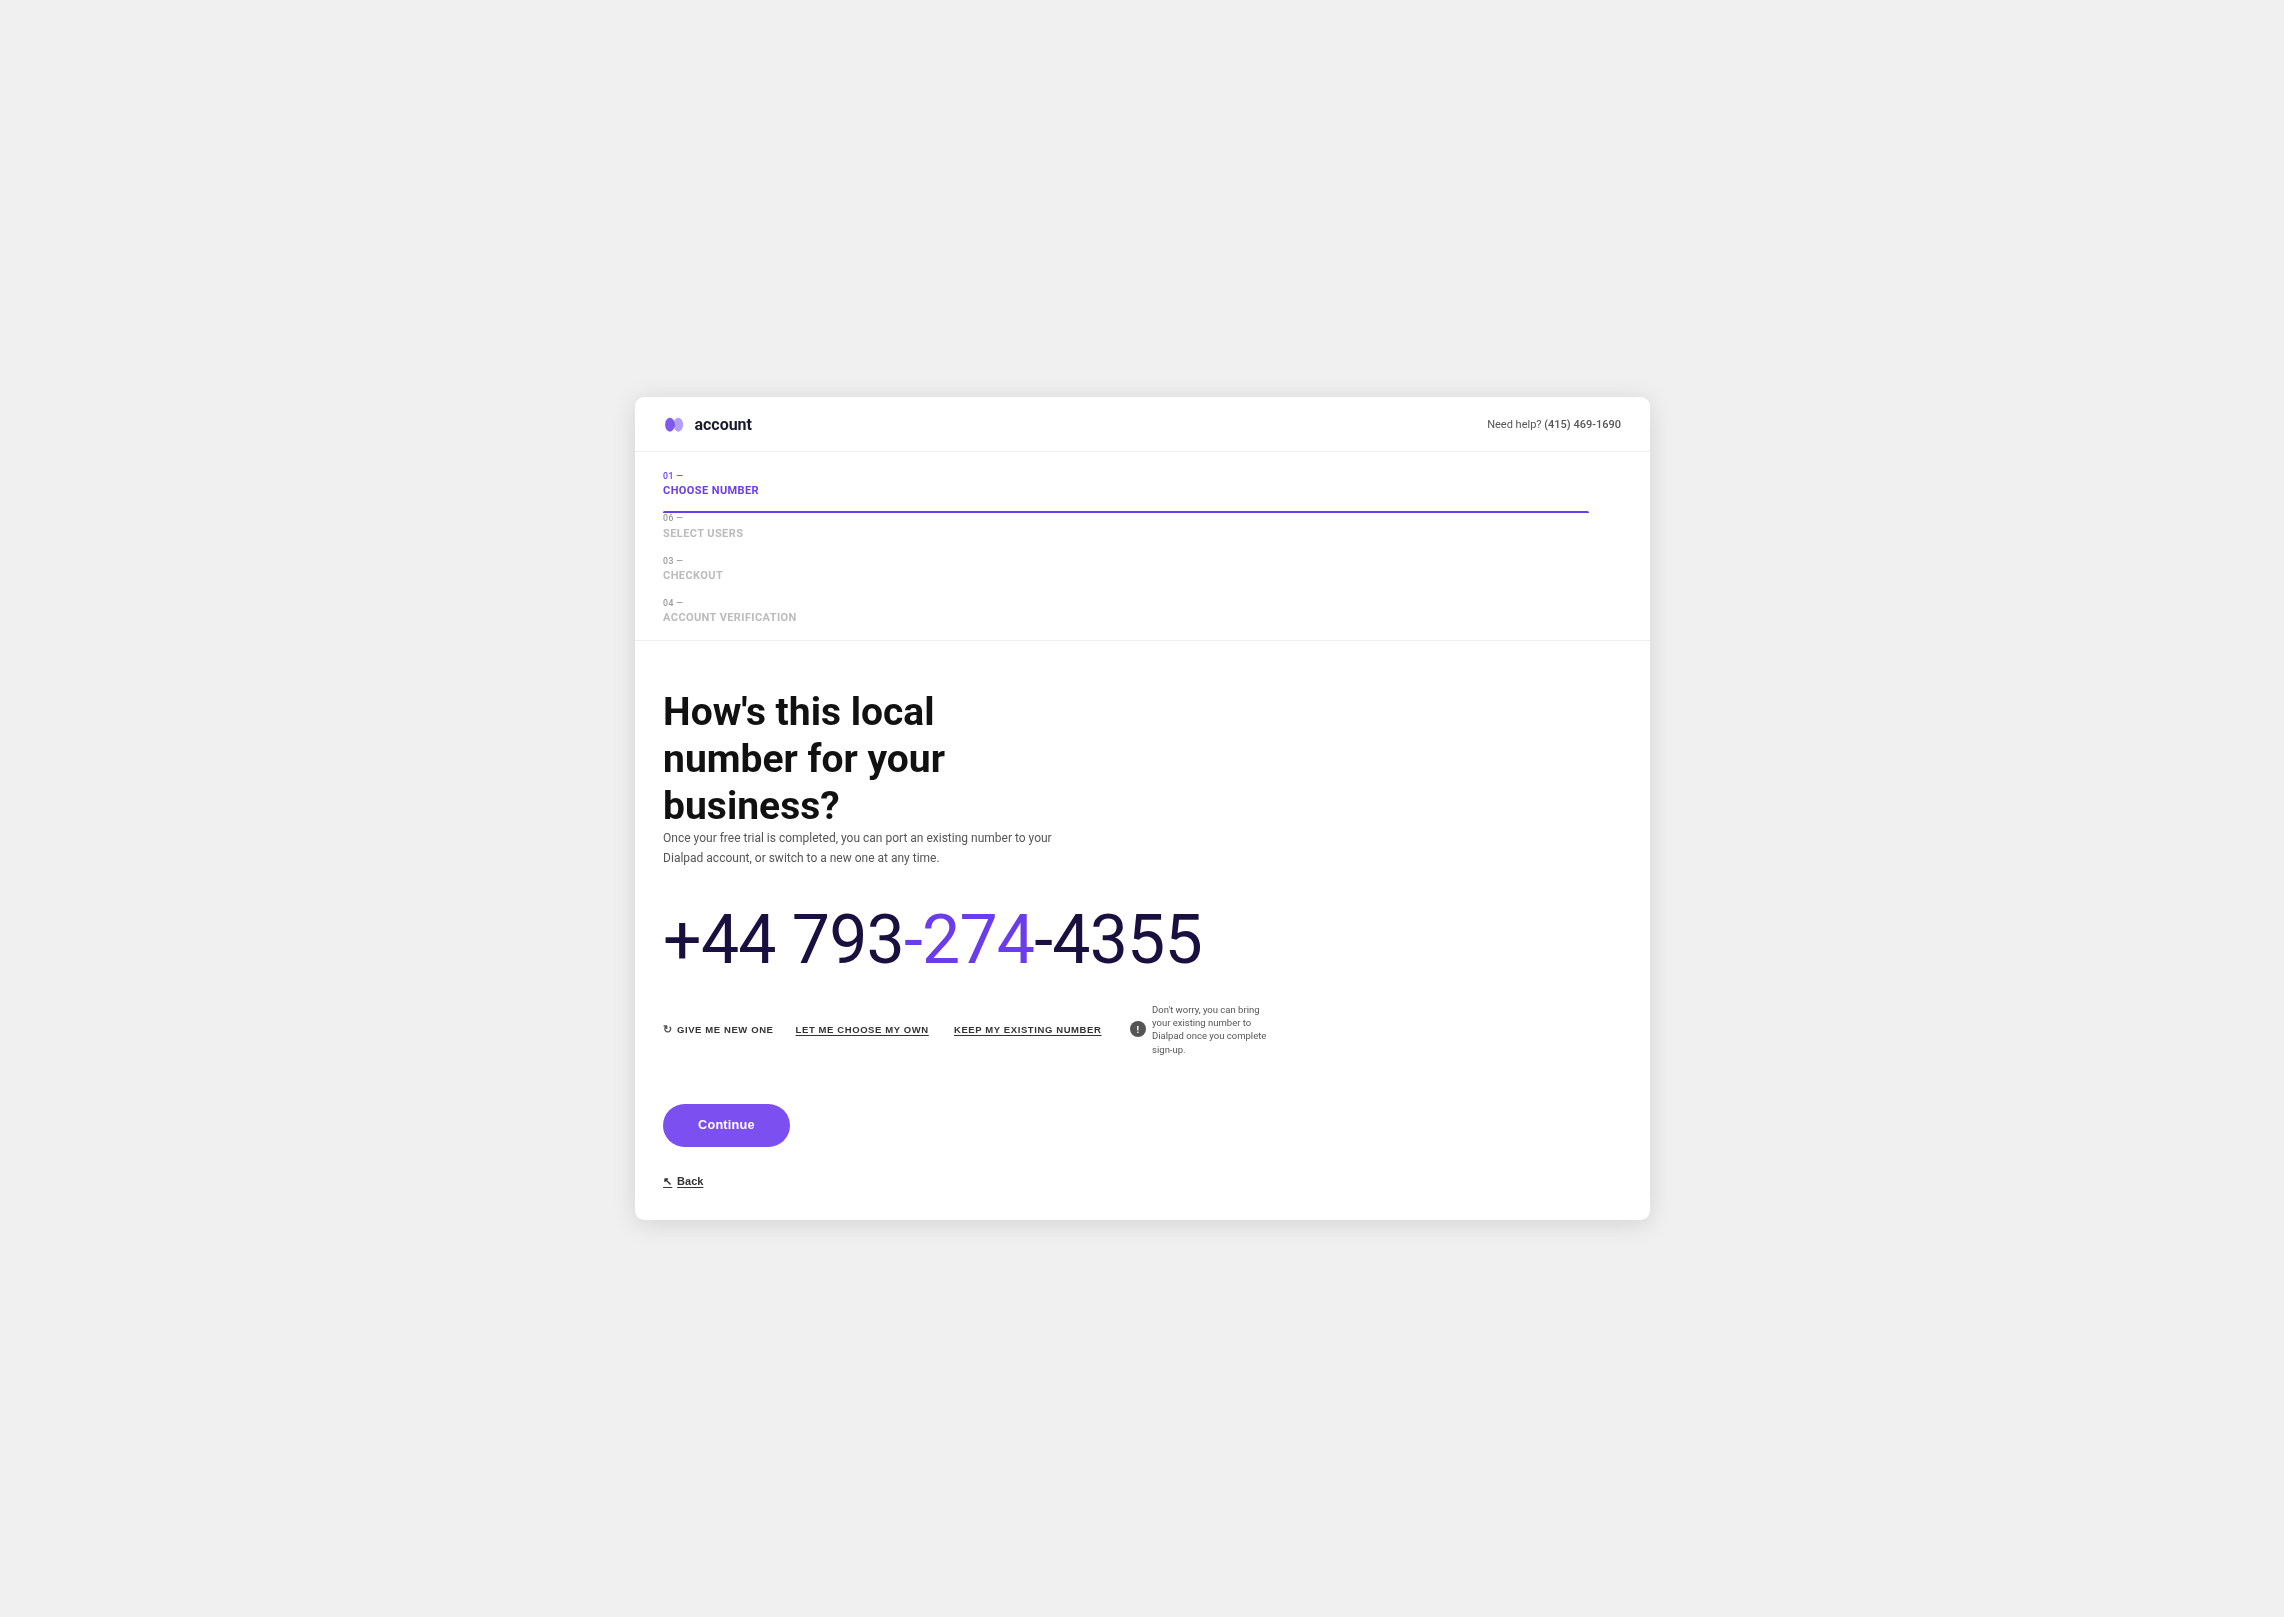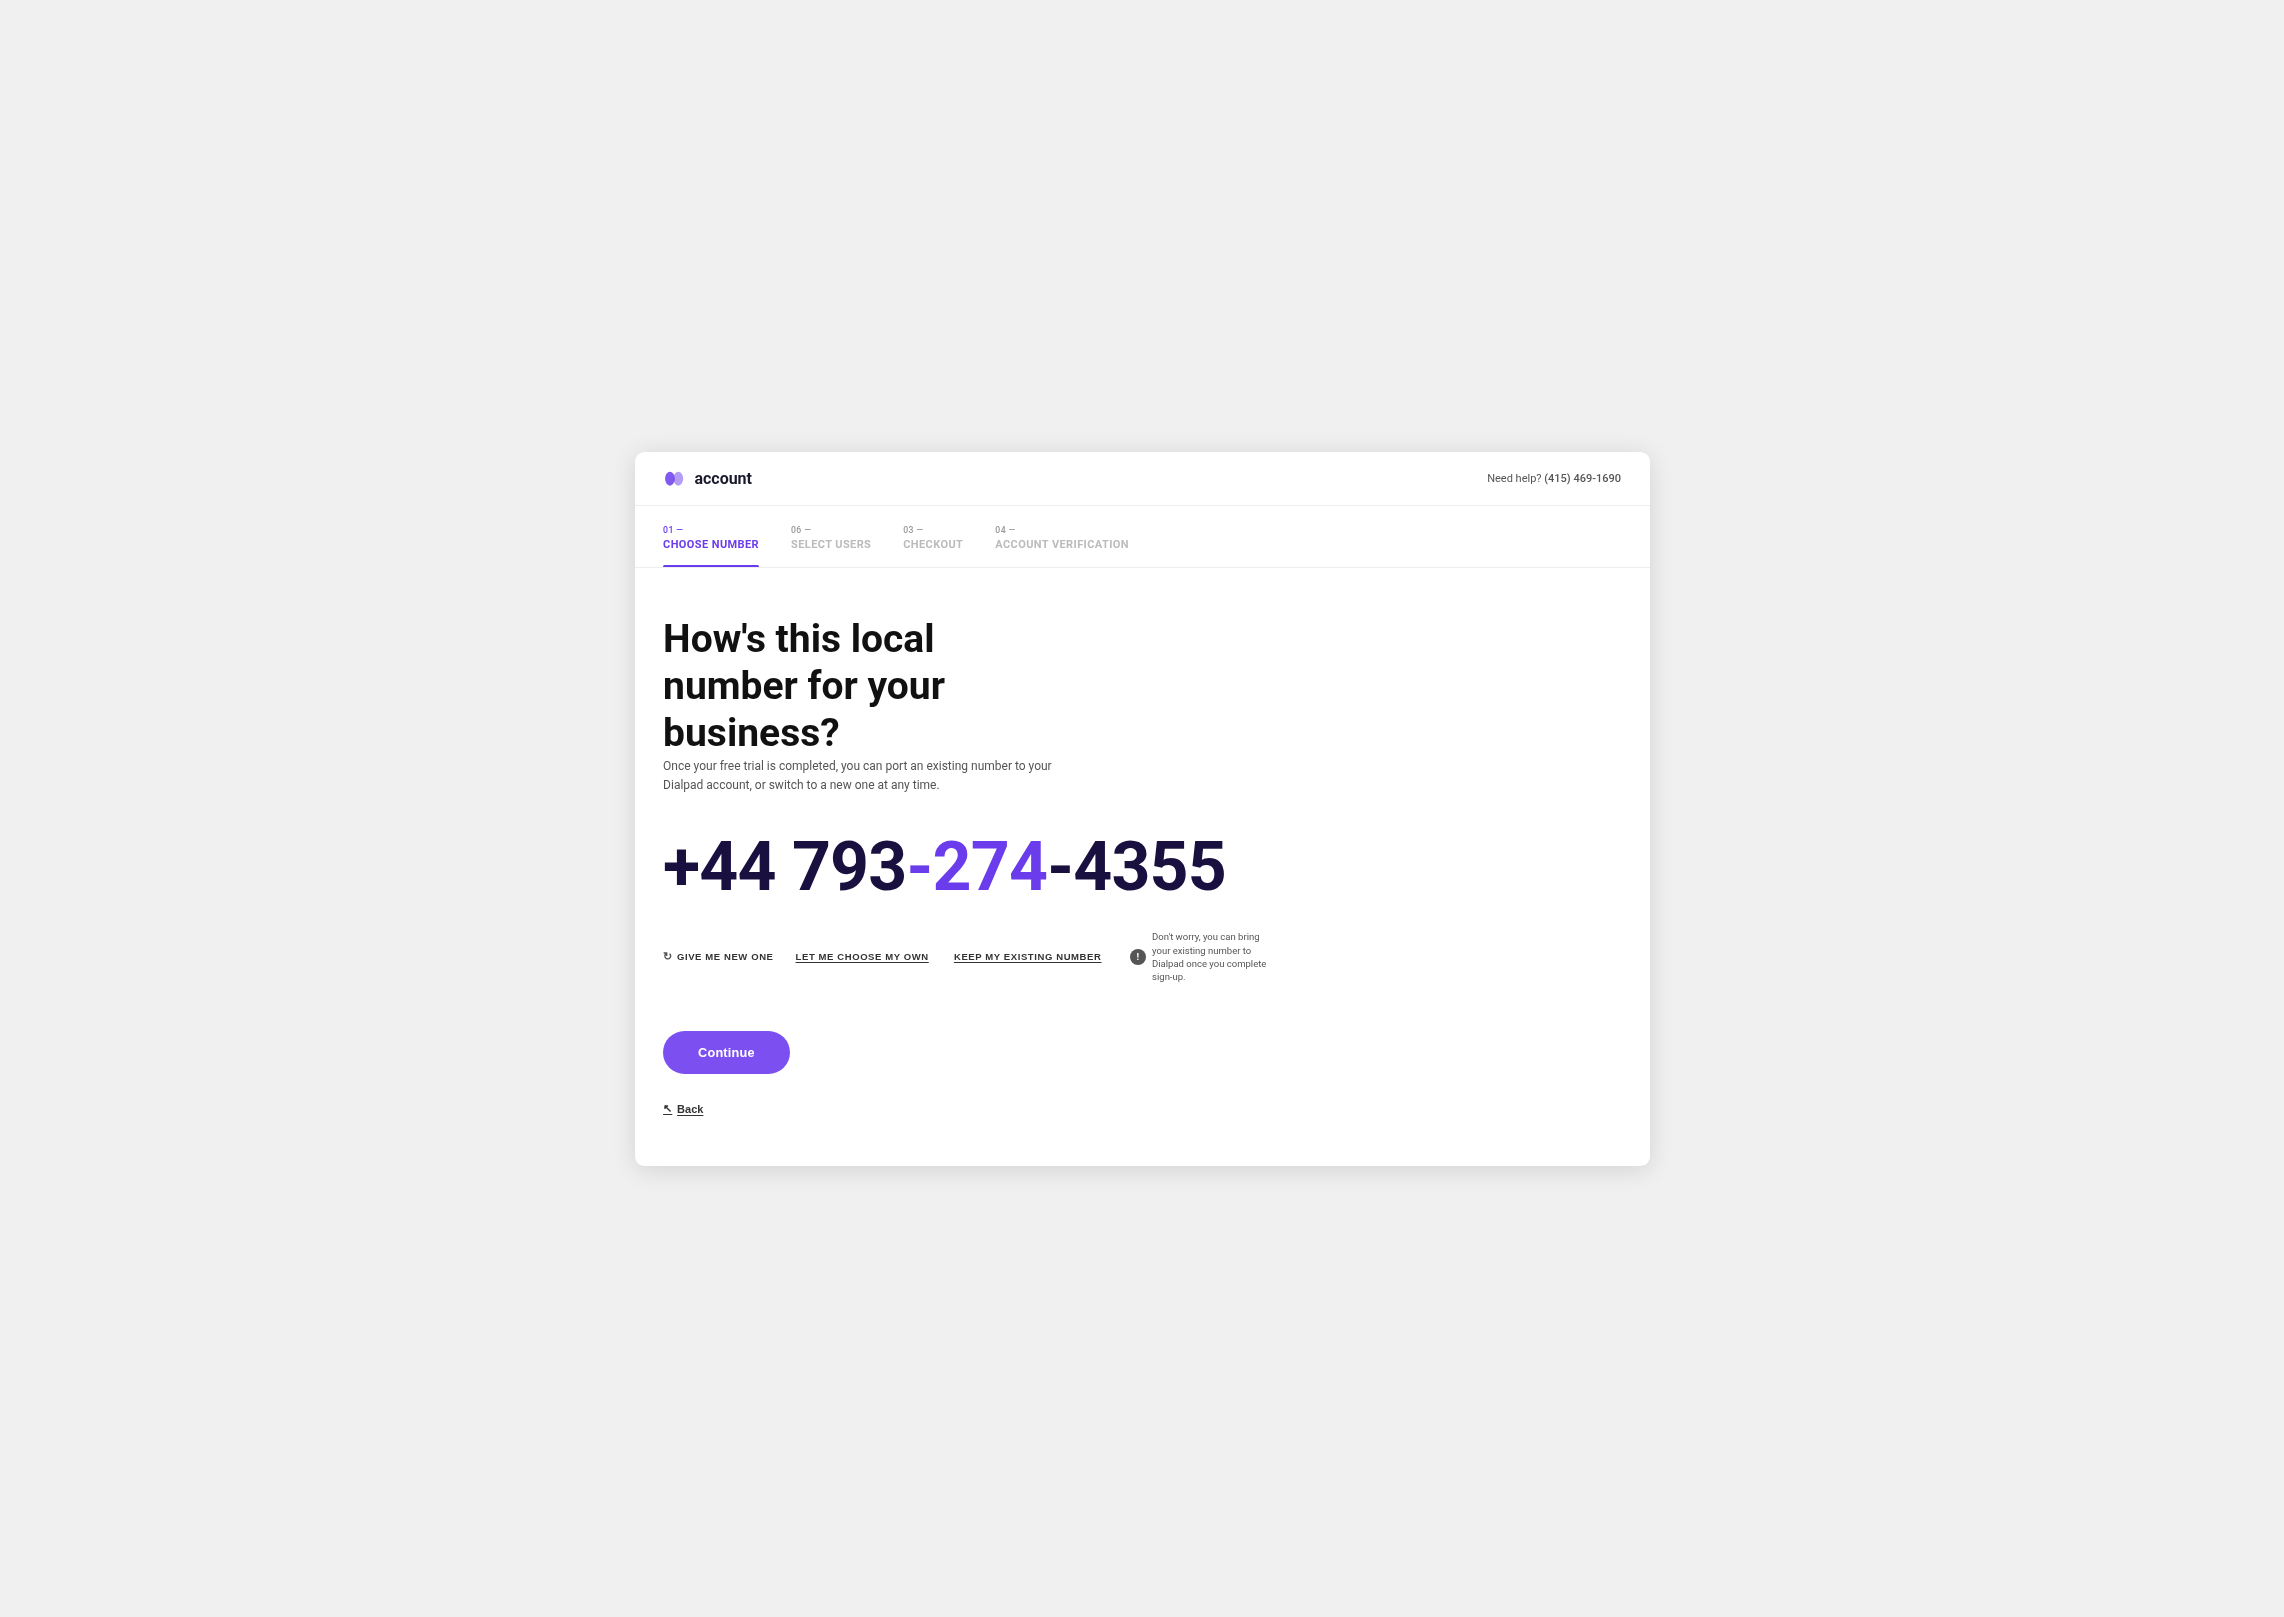--- a/index.html
+++ b/index.html
@@ -48,20 +48,21 @@
     .help-text a {
       color: #555;
       text-decoration: none;
       font-weight: 500;
     }
     .steps-bar {
       display: flex;
       gap: 0;
       padding: 19px 28.6px 0 28.6px;
       border-bottom: 0.8px solid #eee;
+      flex-direction: column;
     }
     .step {
       display: flex;
       flex-direction: column;
       margin-right: 32px;
       padding-bottom: 16px;
       position: relative;
     }
     .step-num {
       font-size: 8.7px;
@@ -105,21 +106,21 @@
     }
     .subtext {
       font-size: 12px;
       color: #555;
       line-height: 1.6;
       max-width: 397px;
       margin-bottom: 38px;
     }
     .phone-number {
       font-size: 68px;
-      font-weight: 700;
+      font-weight: 400;
       letter-spacing: -0.8px;
       margin-bottom: 29px;
       line-height: 1;
     }
     .phone-dark { color: #1a1040; }
     .phone-purple { color: #6b3ceb; }
     .options-row {
       display: flex;
       align-items: center;
       gap: 0;

